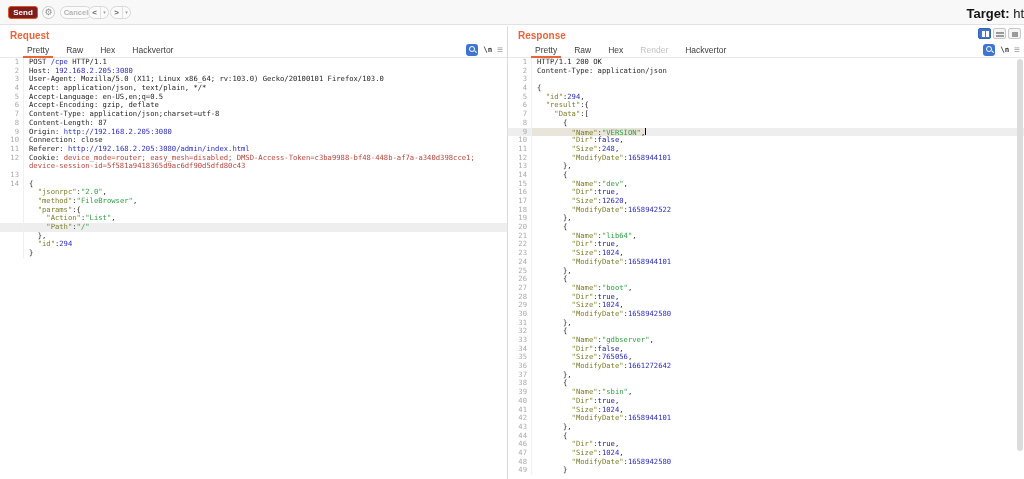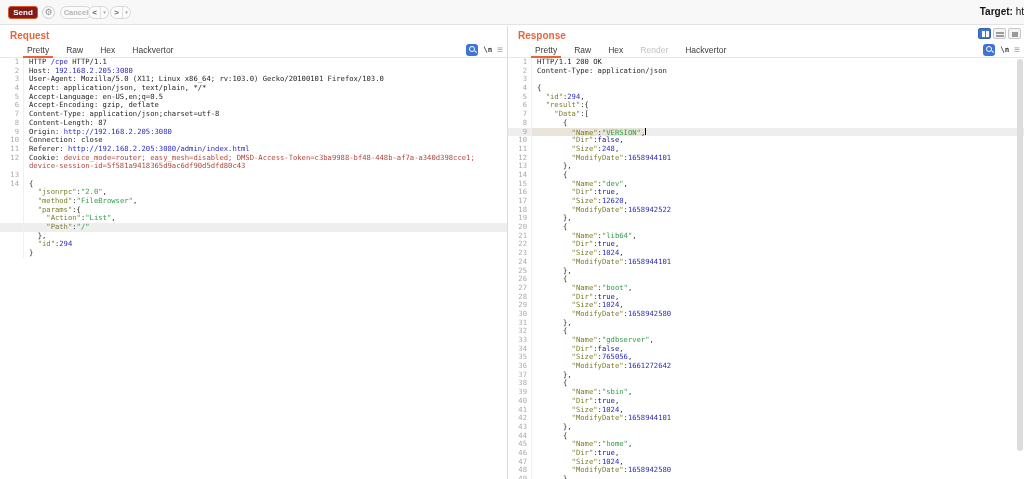--- a/index.html
+++ b/index.html
@@ -18,21 +18,21 @@
   .cancel-btn { position:absolute; left:60px; top:6px; width:32px; height:13px;
     border:1px solid #d8d8d8; border-radius:7px; background:#fbfbfb;
     color:#b3b3b3; font-weight:bold; font-size:7.5px; line-height:11px; text-align:center; cursor:pointer; }
   .split-btn { position:absolute; top:6px; height:13px; display:flex;
     border:1px solid #d8d8d8; border-radius:7px; background:#fbfbfb; overflow:hidden; cursor:pointer; }
   .split-main { width:11px; text-align:center; font-size:8px; font-weight:bold;
     color:#666; line-height:11px; }
   .split-arrow { width:8px; border-left:1px solid #e0e0e0; font-size:5px;
     color:#9a9a9a; line-height:11px; text-align:center; }
   .back-btn { left:88px; } .fwd-btn { left:110px; }
-  .target { position:absolute; right:0; top:6px; font-size:10px; color:#141414;
+  .target { position:absolute; right:0; top:6px; font-size:13px; color:#141414;
     white-space:nowrap; }
   .target b { font-weight:bold; }
 
   
   .panel { position:absolute; top:26px; bottom:0; background:#fff; }
   .panel-request { left:0; width:507px; }
   .panel-response { left:508px; width:516px; }
   .vdivider { position:absolute; left:507px; top:26px; bottom:0; width:1px; background:#dcdcdc; }
 
   .panel-title { position:absolute; left:10px; top:4px; font-size:10px;
@@ -115,21 +115,21 @@
     <span class="nl-icon">\n</span>
     <span class="menu-icon">≡</span>
   </div>
   <div class="tabs-row" id="req-tabs">
       <span class="tab active">Pretty</span>
       <span class="tab">Raw</span>
       <span class="tab">Hex</span>
       <span class="tab">Hackvertor</span>
     </div>
   <div class="editor" id="req-editor">
-      <div class="line"><span class="ln">1</span><span class="code"><span class="tk-p">HTTP </span><span class="tk-blue">/cpe</span><span class="tk-p"> HTTP/1.1</span></span></div>
+      <div class="line"><span class="ln">1</span><span class="code"><span class="tk-p">POST </span><span class="tk-blue">/cpe</span><span class="tk-p"> HTTP/1.1</span></span></div>
       <div class="line"><span class="ln">2</span><span class="code"><span class="tk-p">Host: </span><span class="tk-blue">192.168.2.205:3080</span></span></div>
       <div class="line"><span class="ln">3</span><span class="code"><span class="tk-p">User-Agent: Mozilla/5.0 (X11; Linux x86_64; rv:103.0) Gecko/20100101 Firefox/103.0</span></span></div>
       <div class="line"><span class="ln">4</span><span class="code"><span class="tk-p">Accept: application/json, text/plain, */*</span></span></div>
       <div class="line"><span class="ln">5</span><span class="code"><span class="tk-p">Accept-Language: en-US,en;q=0.5</span></span></div>
       <div class="line"><span class="ln">6</span><span class="code"><span class="tk-p">Accept-Encoding: gzip, deflate</span></span></div>
       <div class="line"><span class="ln">7</span><span class="code"><span class="tk-p">Content-Type: application/json;charset=utf-8</span></span></div>
       <div class="line"><span class="ln">8</span><span class="code"><span class="tk-p">Content-Length: 87</span></span></div>
       <div class="line"><span class="ln">9</span><span class="code"><span class="tk-p">Origin: </span><span class="tk-blue">http://192.168.2.205:3080</span></span></div>
       <div class="line"><span class="ln">10</span><span class="code"><span class="tk-p">Connection: close</span></span></div>
       <div class="line"><span class="ln">11</span><span class="code"><span class="tk-p">Referer: </span><span class="tk-blue">http://192.168.2.205:3080/admin/index.html</span></span></div>
@@ -215,20 +215,19 @@
       <div class="line"><span class="ln">35</span><span class="code"><span class="tk-key">        "Size"</span><span class="tk-p">:</span><span class="tk-blue">765056</span><span class="tk-p">,</span></span></div>
       <div class="line"><span class="ln">36</span><span class="code"><span class="tk-key">        "ModifyDate"</span><span class="tk-p">:</span><span class="tk-blue">1661272642</span></span></div>
       <div class="line"><span class="ln">37</span><span class="code"><span class="tk-p">      },</span></span></div>
       <div class="line"><span class="ln">38</span><span class="code"><span class="tk-p">      {</span></span></div>
       <div class="line"><span class="ln">39</span><span class="code"><span class="tk-key">        "Name"</span><span class="tk-p">:</span><span class="tk-str">"sbin"</span><span class="tk-p">,</span></span></div>
       <div class="line"><span class="ln">40</span><span class="code"><span class="tk-key">        "Dir"</span><span class="tk-p">:</span><span class="tk-bool">true</span><span class="tk-p">,</span></span></div>
       <div class="line"><span class="ln">41</span><span class="code"><span class="tk-key">        "Size"</span><span class="tk-p">:</span><span class="tk-blue">1024</span><span class="tk-p">,</span></span></div>
       <div class="line"><span class="ln">42</span><span class="code"><span class="tk-key">        "ModifyDate"</span><span class="tk-p">:</span><span class="tk-blue">1658944101</span></span></div>
       <div class="line"><span class="ln">43</span><span class="code"><span class="tk-p">      },</span></span></div>
       <div class="line"><span class="ln">44</span><span class="code"><span class="tk-p">      {</span></span></div>
-      <div class="line"><span class="ln">45</span><span class="code"><span class="tk-key">        "Name"</span><span class="tk-p">:</span><span class="tk-str">"home"</span><span class="tk-p">,</span></span></div>
       <div class="line"><span class="ln">46</span><span class="code"><span class="tk-key">        "Dir"</span><span class="tk-p">:</span><span class="tk-bool">true</span><span class="tk-p">,</span></span></div>
       <div class="line"><span class="ln">47</span><span class="code"><span class="tk-key">        "Size"</span><span class="tk-p">:</span><span class="tk-blue">1024</span><span class="tk-p">,</span></span></div>
       <div class="line"><span class="ln">48</span><span class="code"><span class="tk-key">        "ModifyDate"</span><span class="tk-p">:</span><span class="tk-blue">1658942580</span></span></div>
       <div class="line"><span class="ln">49</span><span class="code"><span class="tk-p">      }</span></span></div>
     </div>
   <div class="res-scrollbar"></div>
 </div>
 
 </body></html>

